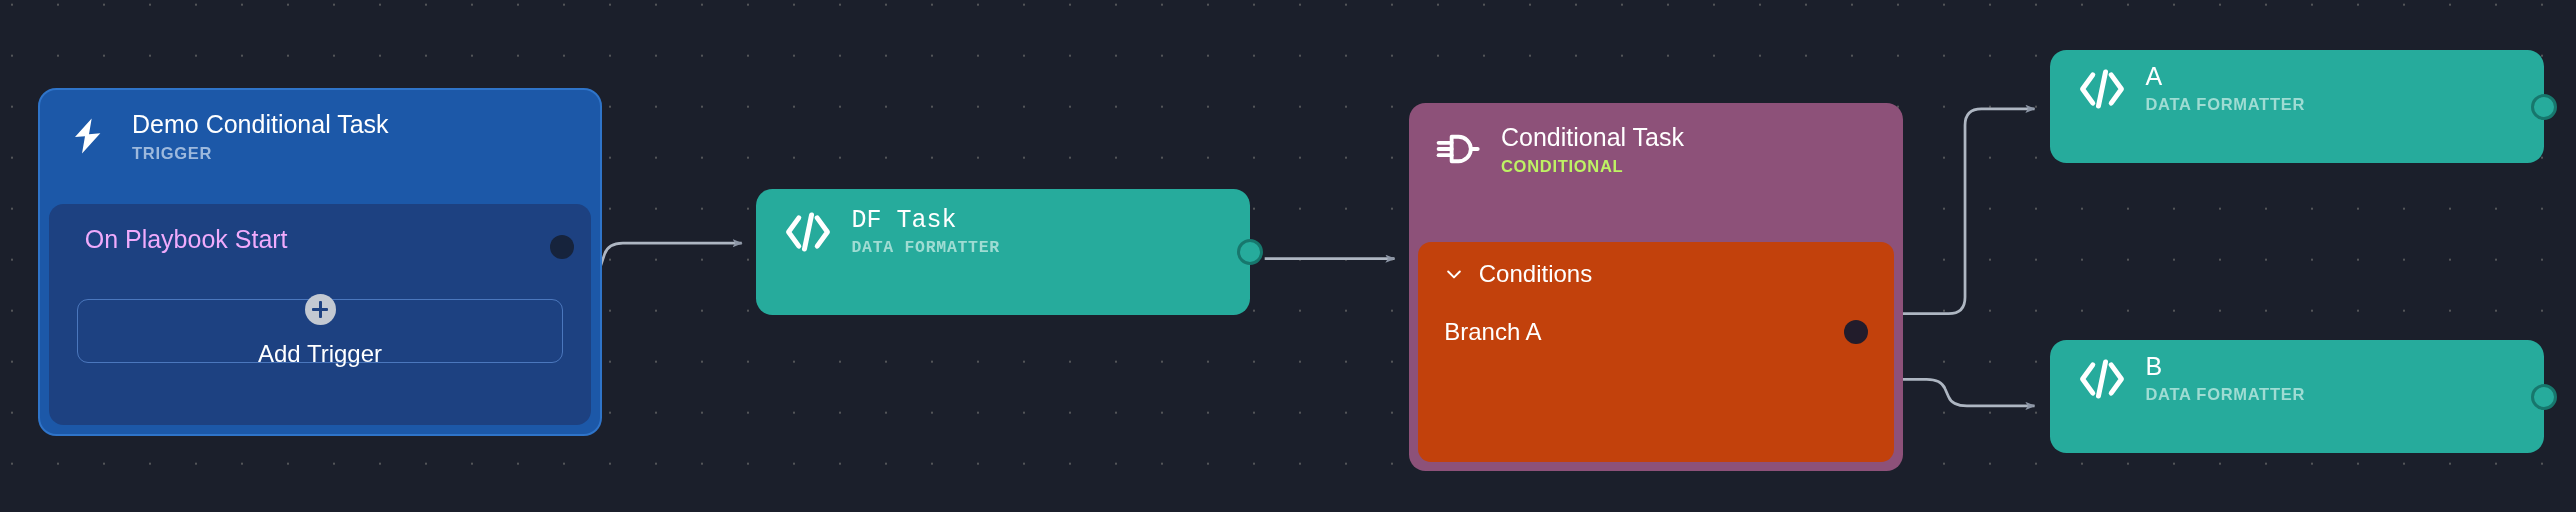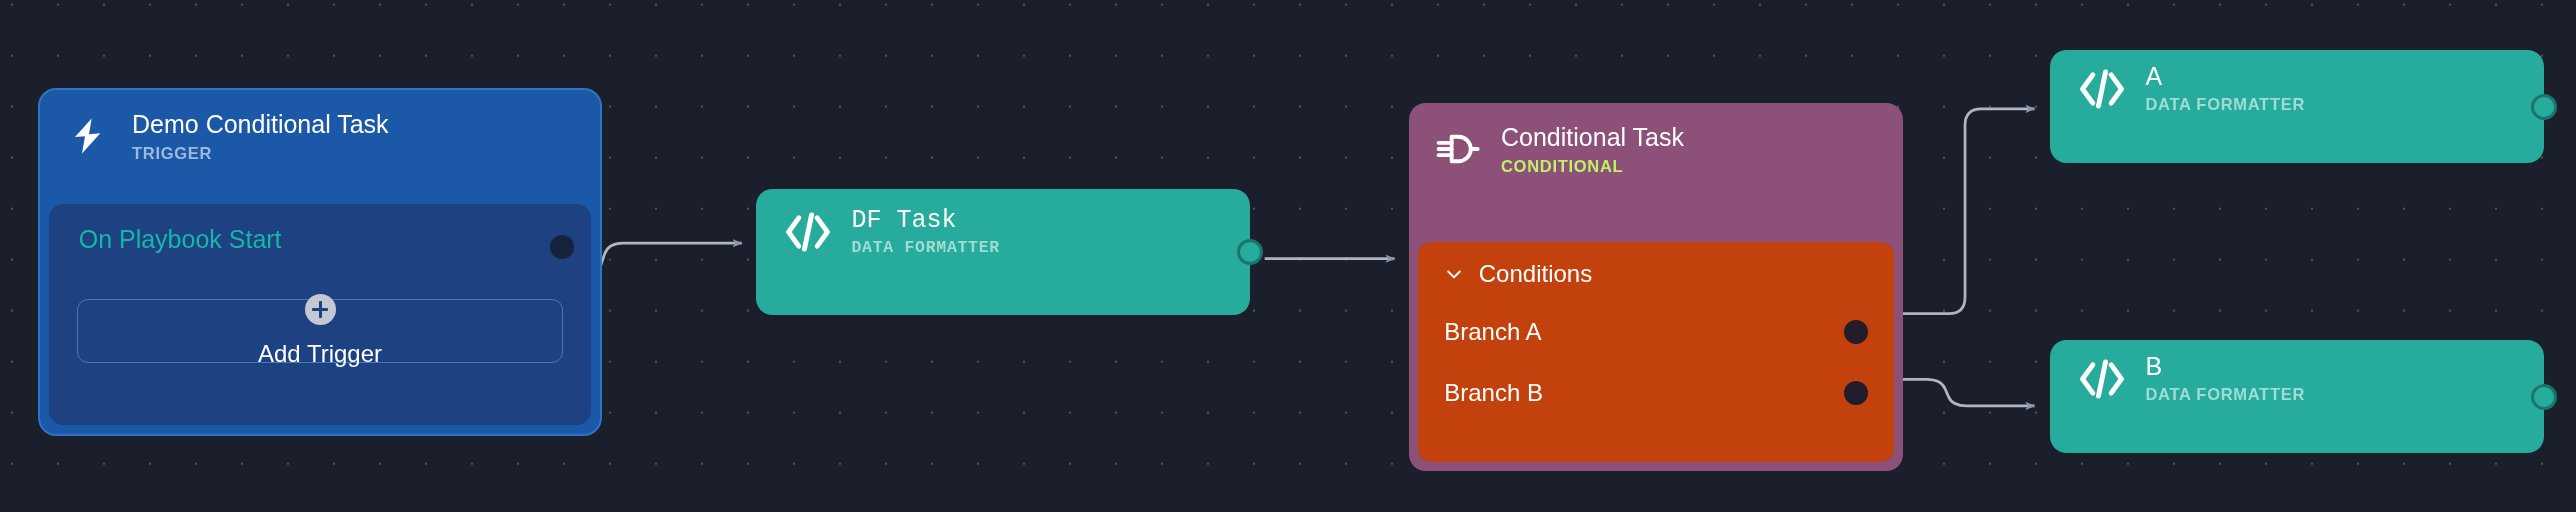--- a/index.html
+++ b/index.html
@@ -106,22 +106,23 @@
     height: 221px;
     background: #1d4181;
     border-radius: 14.6px;
     padding: 20px 24px;
   }
 
   .trigger-row {
     position: relative;
     font-size: 25px;
     line-height: 31px;
-    color: #14b8a6;
+    color: #f0abfc;
     padding-left: 5.5px;
+    margin-left: 6px;
   }
 
   .add-trigger-btn {
     position: absolute;
     left: 27.5px;
     right: 27.5px;
     top: 95px;
     height: 64px;
     border: 0.9px solid #4b77bd;
     border-radius: 11px;
@@ -339,24 +340,20 @@
           <path d="M5 9 L12 16 L19 9" fill="none" stroke="#ffffff" stroke-width="2.4" stroke-linecap="round" stroke-linejoin="round"></path>
         </svg>
         <span>Conditions</span>
       </div>
 
       <div class="branch-row">
         <span>Branch A</span>
         <span class="port port-dark" style="right: 1.8px; top: 6.4px;"></span>
       </div>
 
-      <div class="branch-row">
-        <span>Branch B</span>
-        <span class="port port-dark" style="right: 1.8px; top: 6.4px;"></span>
-      </div>
     </div>
   </div>
 
   <div class="node df-node" id="node-a">
     <div class="node-header">
       <span class="node-icon">
         <svg width="46" height="40" viewBox="0 0 26 22" aria-hidden="true">
           <path d="M7.8 3.0 L2.0 11.0 L7.8 19.0" fill="none" stroke="#ffffff" stroke-width="2.8" stroke-linecap="round" stroke-linejoin="round"></path>
           <path d="M18.2 3.0 L24.0 11.0 L18.2 19.0" fill="none" stroke="#ffffff" stroke-width="2.8" stroke-linecap="round" stroke-linejoin="round"></path>
           <path d="M15.0 1.4 L11.0 20.6" fill="none" stroke="#ffffff" stroke-width="2.8" stroke-linecap="round"></path>

